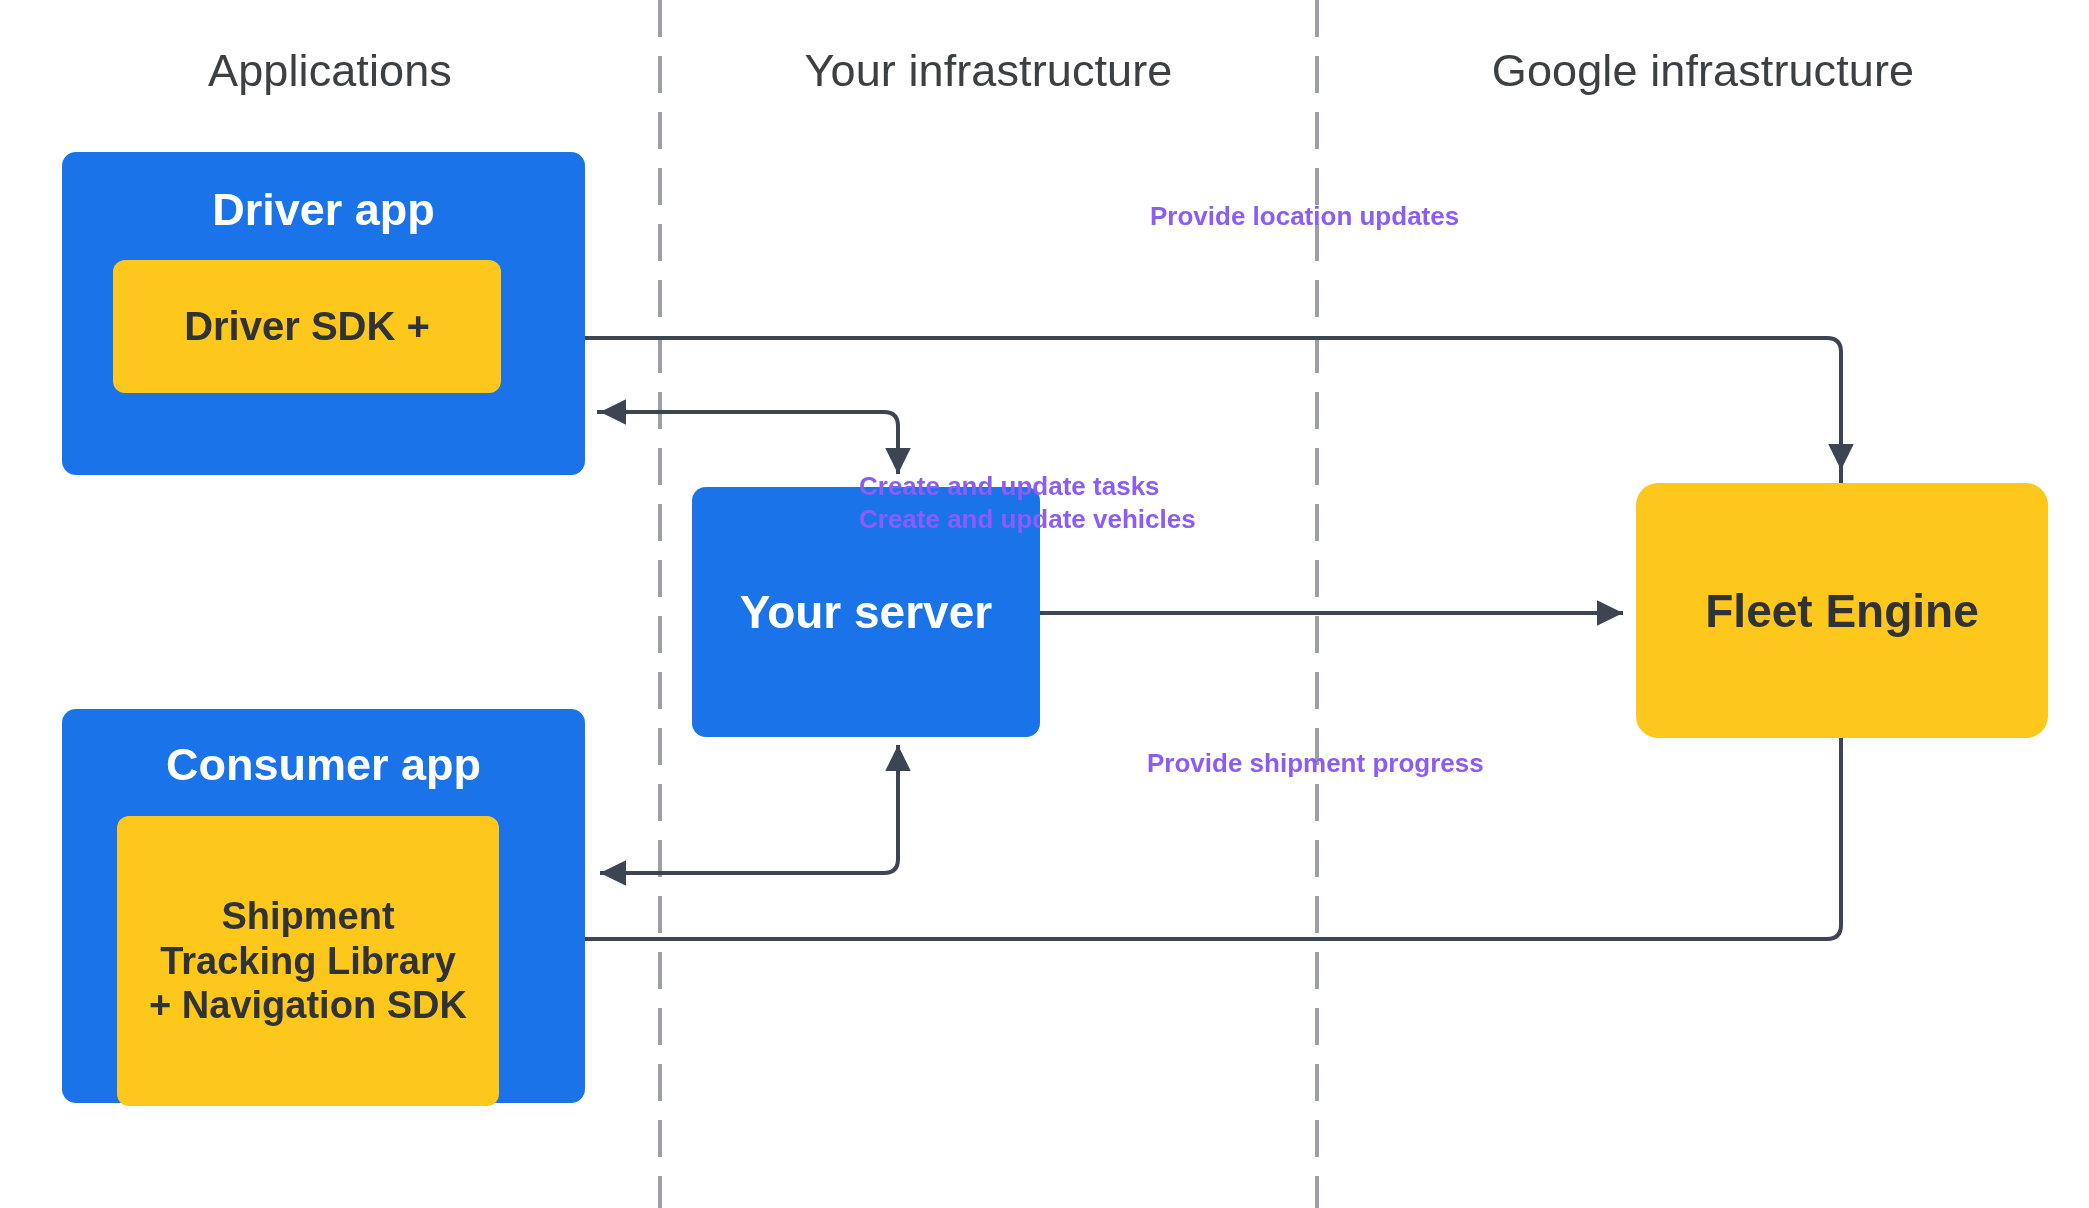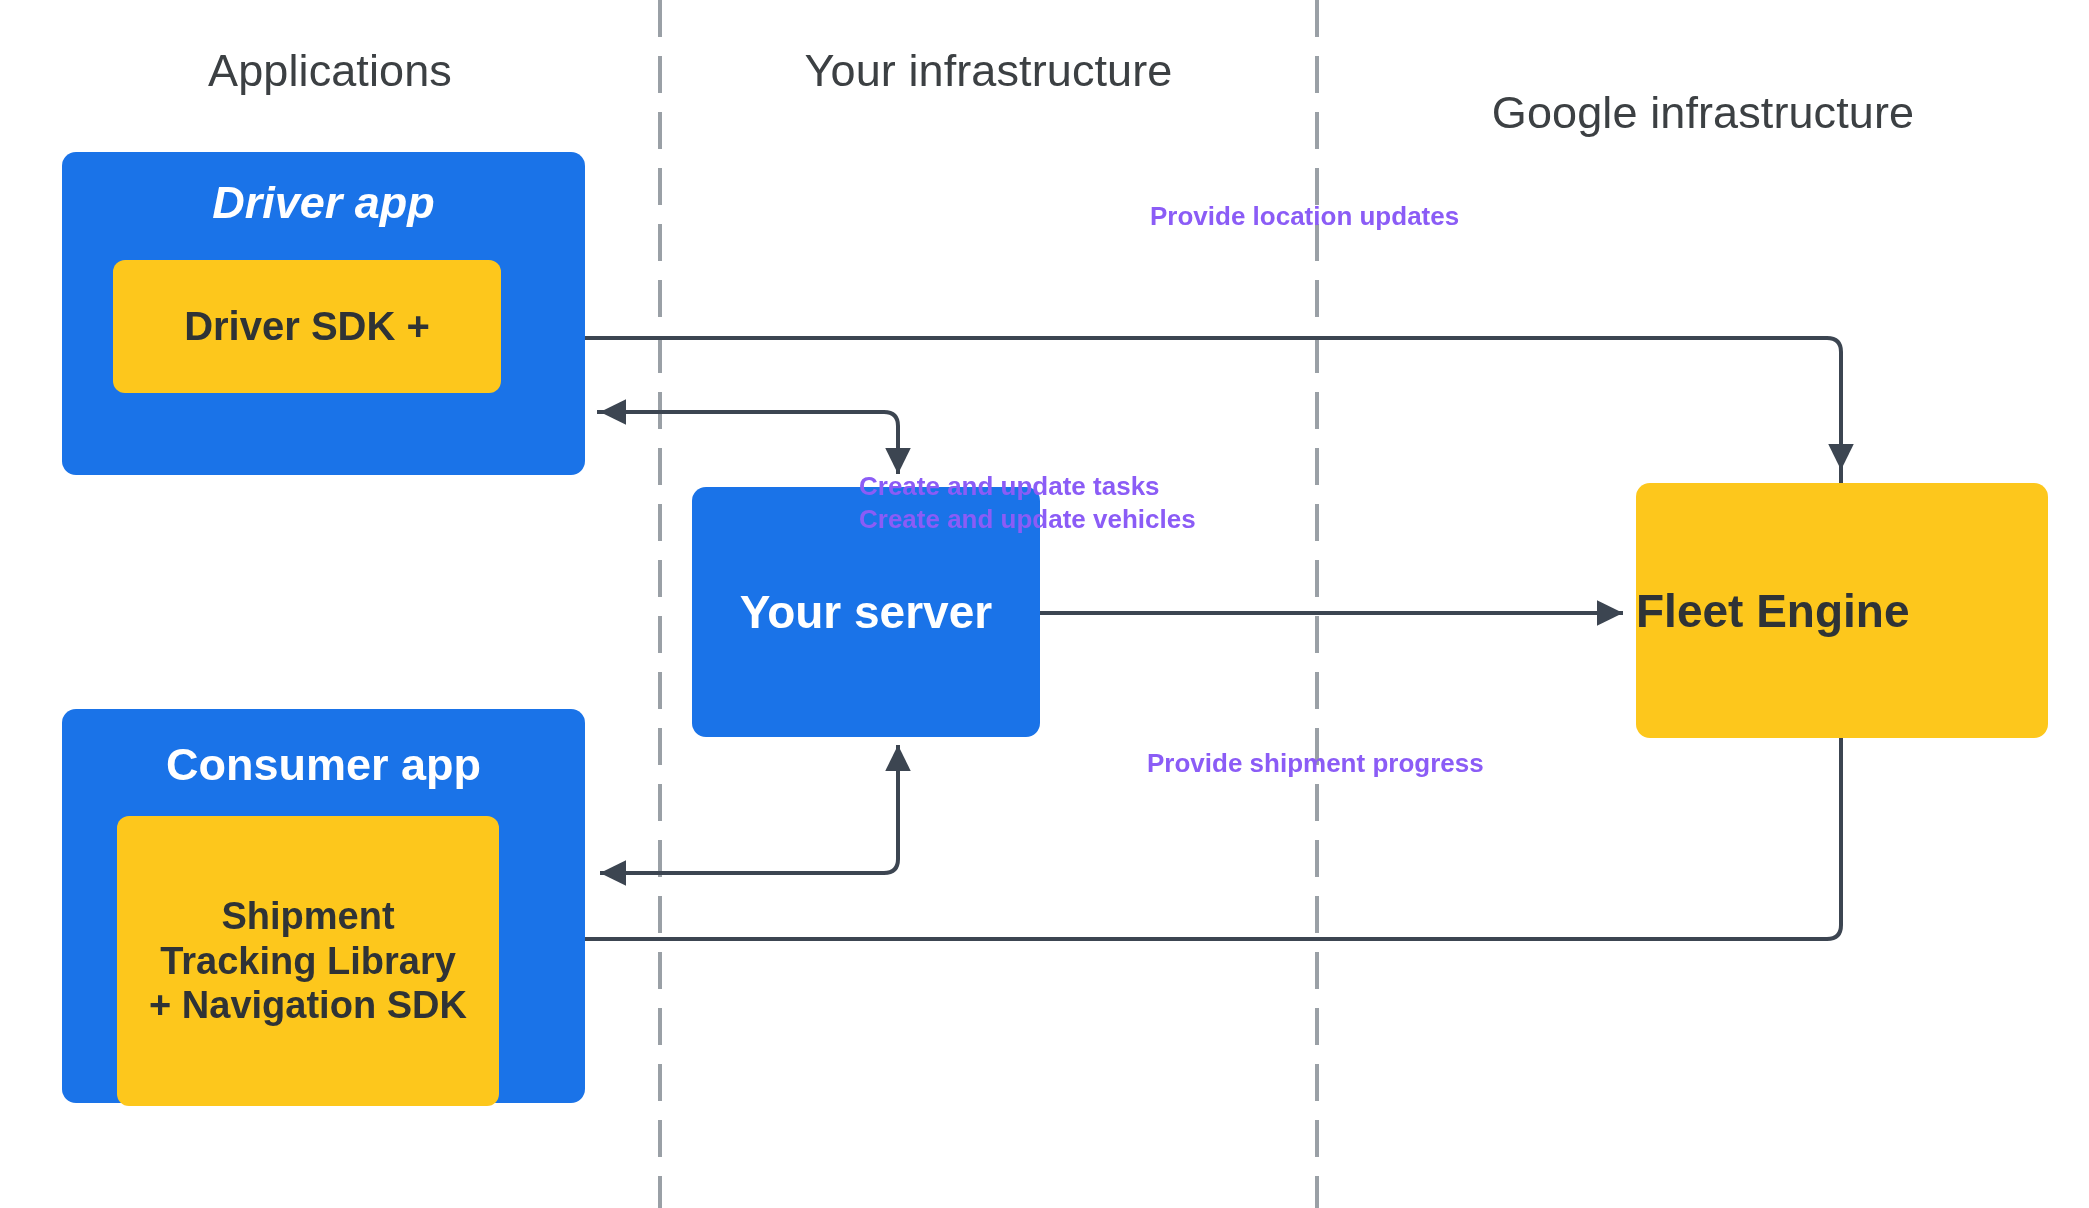--- a/index.html
+++ b/index.html
@@ -34,21 +34,21 @@
     font-size: 45px;
     font-weight: 400;
     color: #3c4043;
     letter-spacing: 0.1px;
     white-space: nowrap;
     text-align: center;
     line-height: 1;
   }
   #header-applications { left: 0px;    top: 48px; width: 660px;  }
   #header-your-infra   { left: 660px;  top: 48px; width: 657px;  }
-  #header-google-infra { left: 1317px; top: 48px; width: 772px; margin-top: 42px;  }
+  #header-google-infra { left: 1317px; top: 48px; width: 772px;  }
 
   
   .app-box {
     position: absolute;
     background: #1a73e8;
     border-radius: 14px;
     box-sizing: border-box;
   }
   #driver-app-box   { left: 62px; top: 152px; width: 523px; height: 323px; }
   #consumer-app-box { left: 62px; top: 709px; width: 523px; height: 394px; }
@@ -57,21 +57,21 @@
     position: absolute;
     left: 0;
     width: 100%;
     text-align: center;
     color: #ffffff;
     font-size: 45px;
     font-weight: bold;
     line-height: 1;
     white-space: nowrap;
   }
-  #driver-app-title   { top: 28px; font-style: italic; }
+  #driver-app-title   { top: 35px; }
   #consumer-app-title { top: 33px; }
 
   
   .sdk-box {
     position: absolute;
     background: #fbc02d;
     background: #fdc71c;
     border-radius: 12px;
     display: flex;
     align-items: center;
@@ -105,23 +105,24 @@
     font-size: 46px;
     font-weight: bold;
     white-space: nowrap;
   }
 
   
   #fleet-engine-box {
     position: absolute;
     left: 1636px; top: 483px; width: 412px; height: 255px;
     background: #fdc71c;
-    border-radius: 14px;
+    border-radius: 22px;
     display: flex;
     align-items: center;
+    justify-content: center;
     color: #2f3336;
     font-size: 46px;
     font-weight: bold;
     white-space: nowrap;
   }
 
   
   .edge-label {
     position: absolute;
     color: #8b5cf6;

